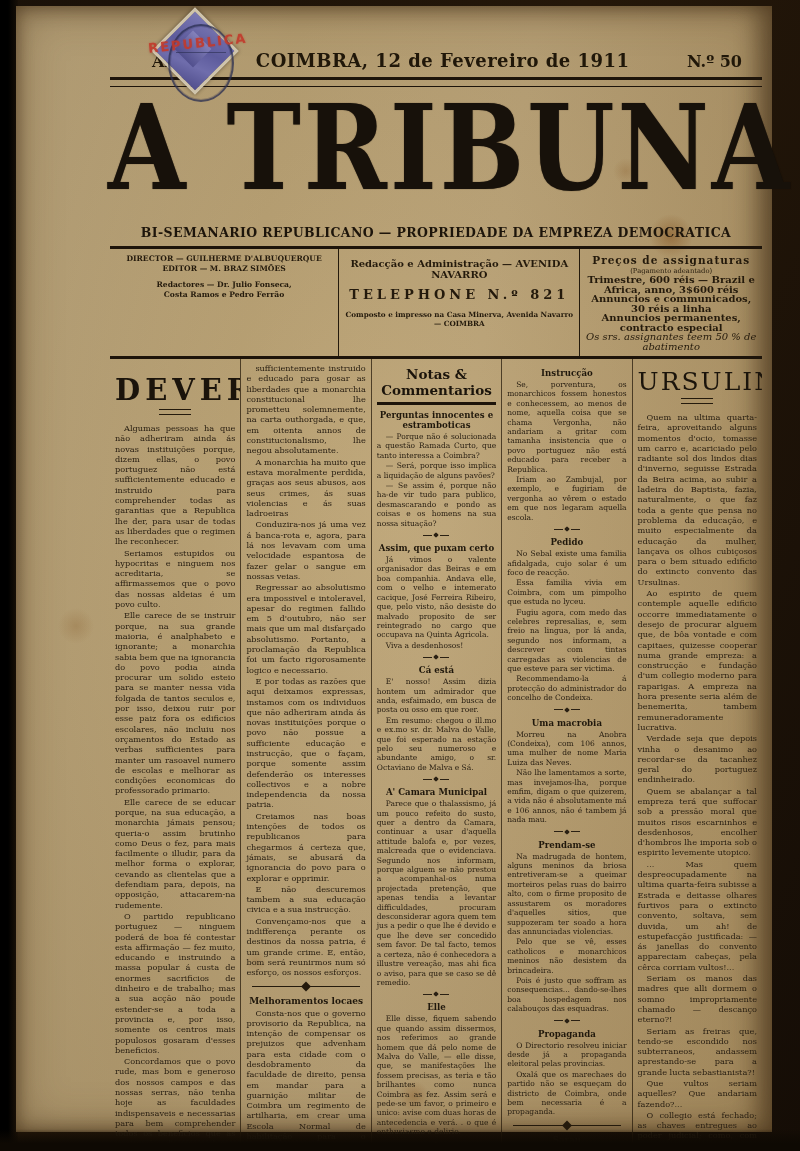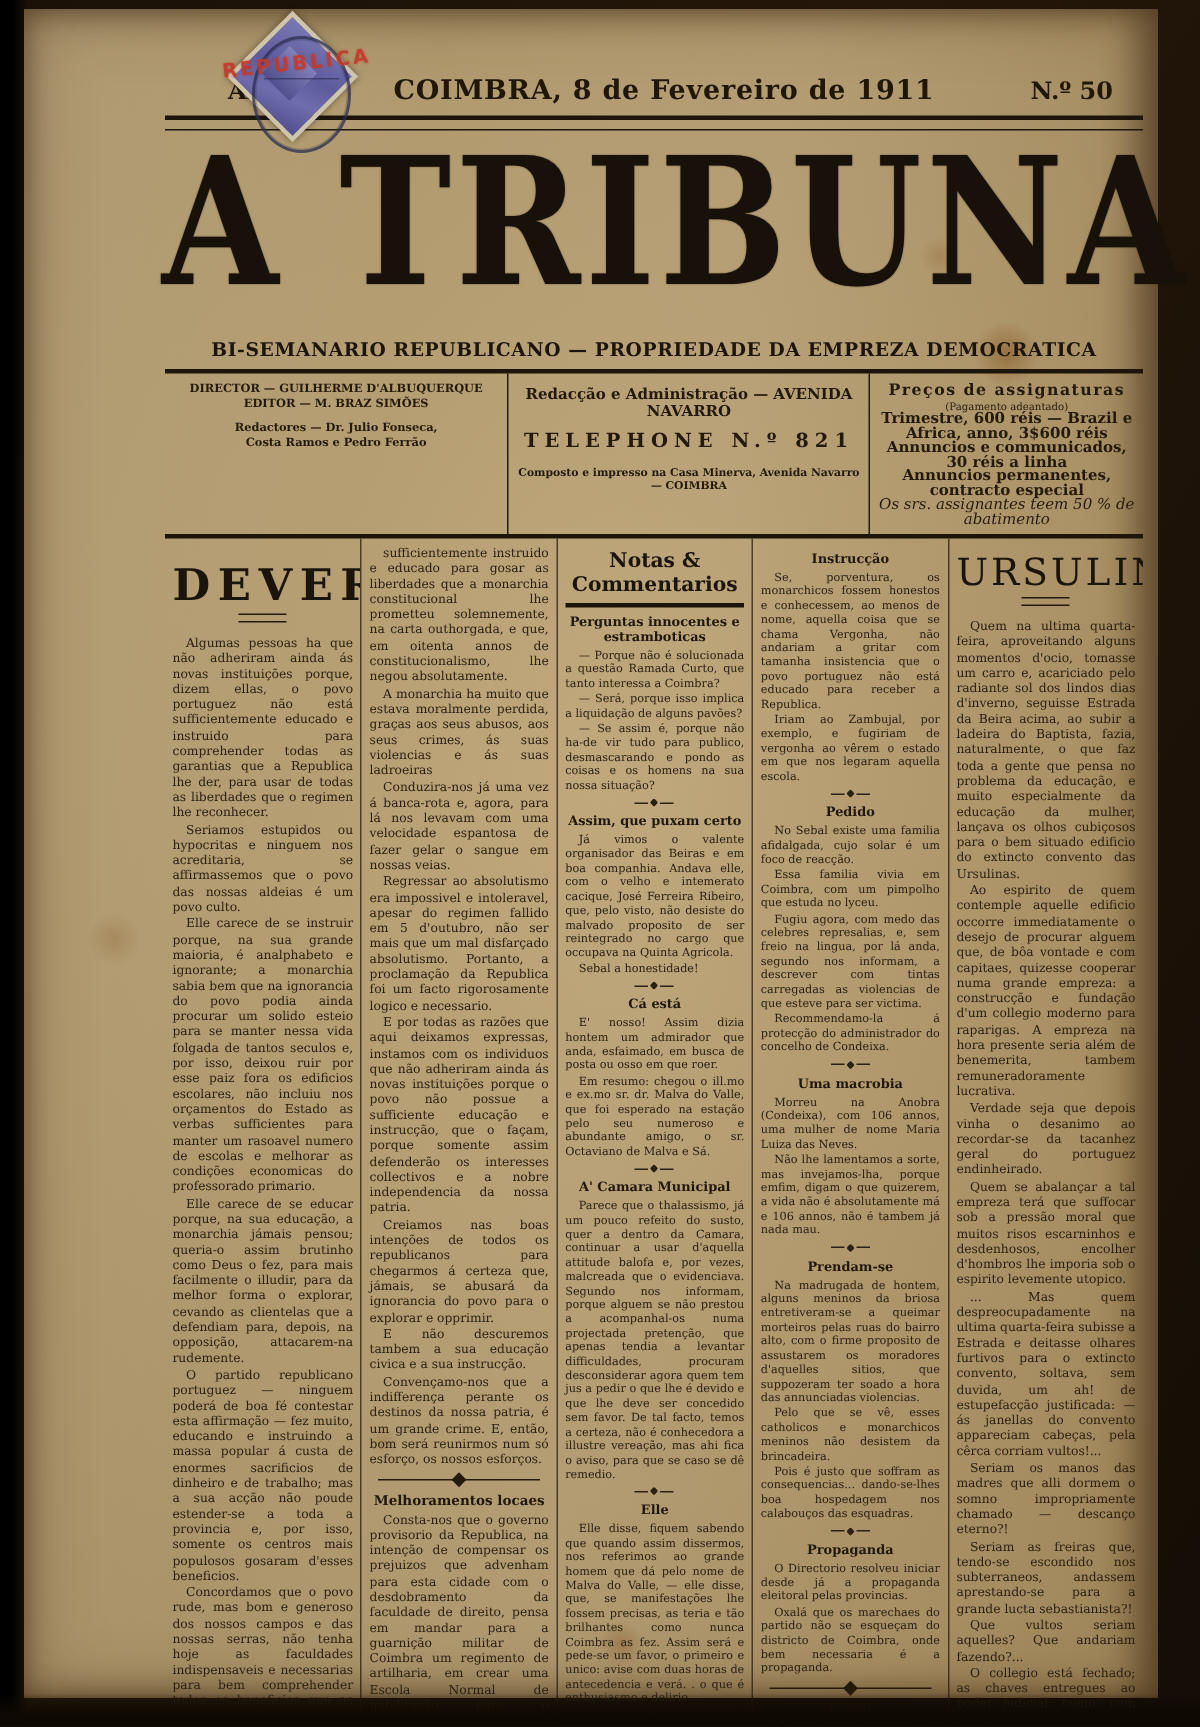--- a/index.html
+++ b/index.html
@@ -107,21 +107,21 @@
   <div class="hand">
     <span>Jornal Martins de Carvalho</span>
     <span>Rua Pedro — Coimbra</span>
   </div>
 
   <div class="paper">
     <div class="content">
 
       <div class="dateline">
         <span class="dl-anno">Anno I</span>
-        <span class="dl-date">COIMBRA, 8 de Fevereiro de 1911</span>
+        <span class="dl-date">COIMBRA, 12 de Fevereiro de 1911</span>
         <span class="dl-num">N.º 50</span>
       </div>
 
       <div class="double-rule"></div>
 
       <h1 class="masthead">A TRIBUNA</h1>
 
       <div class="subtitle">BI-SEMANARIO REPUBLICANO — PROPRIEDADE DA EMPREZA DEMOCRATICA</div>
 
       <div class="rule-thick"></div>
@@ -183,21 +183,21 @@
             <p class="par">— Porque não é solucionada a questão Ramada Curto, que tanto interessa a Coimbra?</p>
             <p class="par">— Será, porque isso implica a liquidação de alguns pavões?</p>
             <p class="par">— Se assim é, porque não ha-de vir tudo para publico, desmascarando e pondo as coisas e os homens na sua nossa situação?</p>
             <div class="orn">
               <i></i>
               <b></b>
               <i></i>
             </div>
             <h3 class="sec">Assim, que puxam certo</h3>
             <p class="par">Já vimos o valente organisador das Beiras e em boa companhia. Andava elle, com o velho e intemerato cacique, José Ferreira Ribeiro, que, pelo visto, não desiste do malvado proposito de ser reintegrado no cargo que occupava na Quinta Agricola.</p>
-            <p class="par">Sebal a honestidade!</p>
+            <p class="par">Viva a desdenhosos!</p>
             <div class="orn">
               <i></i>
               <b></b>
               <i></i>
             </div>
             <h3 class="sec">Cá está</h3>
             <p class="par">E' nosso! Assim dizia hontem um admirador que anda, esfaimado, em busca de posta ou osso em que roer.</p>
             <p class="par">Em resumo: chegou o ill.mo e ex.mo sr. dr. Malva do Valle, que foi esperado na estação pelo seu numeroso e abundante amigo, o sr. Octaviano de Malva e Sá.</p>
             <div class="orn">
               <i></i>

